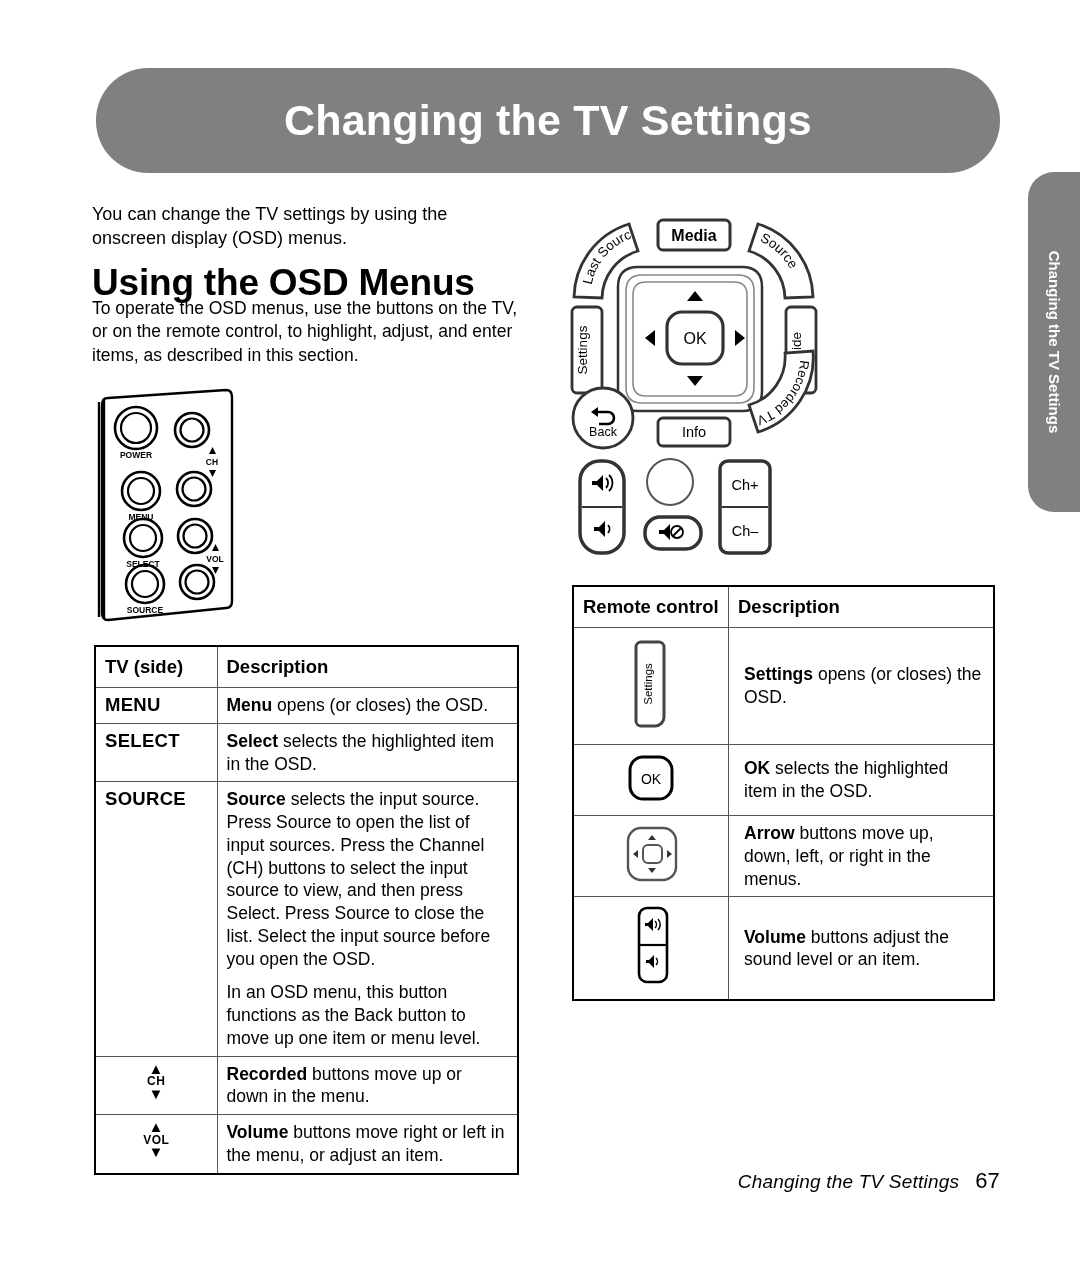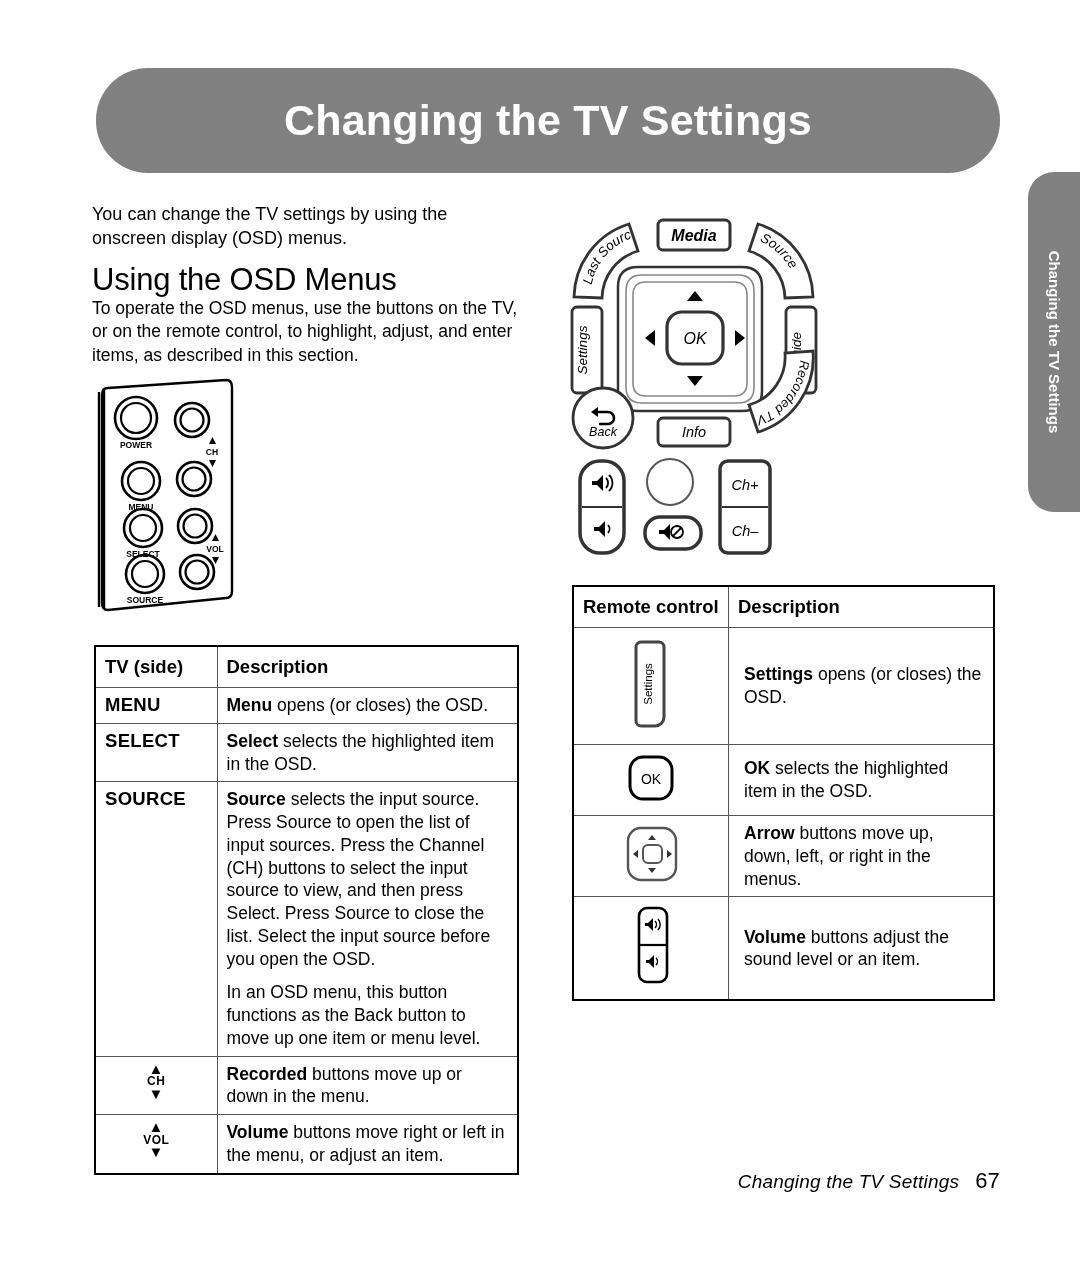--- a/index.html
+++ b/index.html
@@ -34,32 +34,32 @@
     white-space:nowrap;color:#fff;font-size:15px;font-weight:bold;
   }
 
   
   .intro{
     position:absolute;left:92px;top:203px;width:430px;
     font-size:18px;line-height:1.33;
   }
   .h2{
     position:absolute;left:92px;top:262px;width:460px;
-    font-size:31px;font-weight:normal;letter-spacing:-.2px;
+    font-size:37px;font-weight:bold;letter-spacing:-.2px;
   }
   .intro2{
     position:absolute;left:92px;top:297px;width:440px;
     font-size:17.5px;line-height:1.33;
   }
 
   
-  .tvpanel{position:absolute;left:88px;top:376px;width:250px;height:245px;}
-
-  
-  .remote{position:absolute;left:560px;top:205px;width:270px;height:360px;font-style:italic;}
+  .tvpanel{position:absolute;left:88px;top:386px;width:250px;height:245px;}
+
+  
+  .remote{position:absolute;left:560px;top:205px;width:270px;height:360px;}
 
   
   table{border-collapse:collapse;}
   .tbl{position:absolute;border:2px solid #000;}
   .tbl td,.tbl th{border:1px solid #555;padding:6px 9px;vertical-align:top;text-align:left;}
   .tbl .hdr{font-weight:bold;font-size:18.5px;padding-top:9px;padding-bottom:9px;}
   .tbl .keycell{font-weight:bold;font-size:18.5px;letter-spacing:.3px;}
   .tbl .desc{font-size:17.5px;line-height:1.3;}
   .tbl .desc b{font-weight:bold;}
   .tbl p{margin:0 0 11px 0;}

